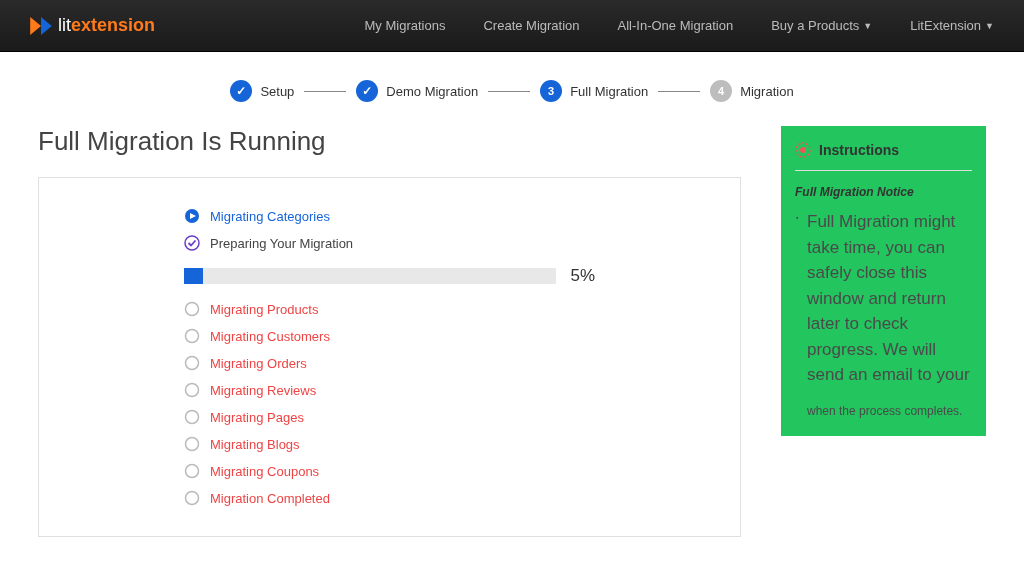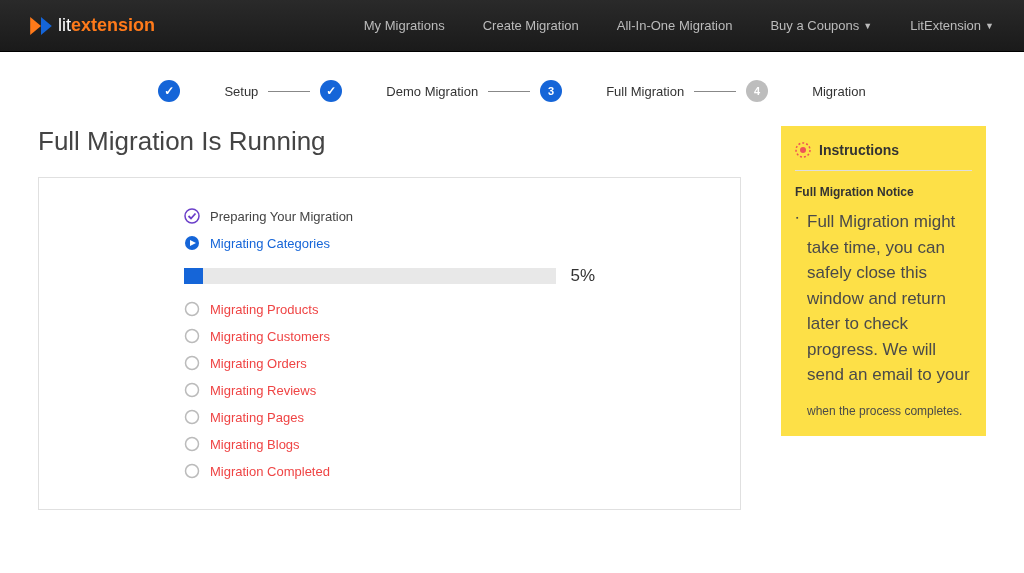--- a/index.html
+++ b/index.html
@@ -13,21 +13,21 @@
     .nav-items { display: flex; gap: 38px; margin-left: 12px; }
     .nav-item { color: #bbb; font-size: 13px; cursor: pointer; text-decoration: none; display: flex; align-items: center; gap: 4px; }
     .caret-down { font-size: 9px; }
 
     .stepper { display: flex; align-items: center; justify-content: center; gap: 10px; margin: 28px 0 24px; }
     .step { display: flex; align-items: center; gap: 8px; }
     .step-circle { width: 22px; height: 22px; border-radius: 50%; display: flex; align-items: center; justify-content: center; font-size: 11px; font-weight: bold; color: #fff; }
     .step-circle.done { background: #1565d8; }
     .step-circle.current { background: #1565d8; }
     .step-circle.pending { background: #bdbdbd; }
-    .step-label { font-size: 13px; color: #333; margin-left: 36px; }
+    .step-label { font-size: 13px; color: #333; }
     .step-connector { width: 42px; height: 1px; background: #888; }
     .check-mark { font-size: 12px; }
 
     .content { display: flex; padding: 0 38px; gap: 40px; }
     .main-col { flex: 1; }
 
     .page-title { font-size: 26px; color: #444; font-weight: 400; margin-bottom: 20px; }
 
     .panel { border: 1px solid #e0e0e0; padding: 30px 145px 30px 145px; }
 
@@ -36,25 +36,25 @@
     .mig-icon { width: 16px; height: 16px; flex-shrink: 0; display: flex; align-items: center; justify-content: center; }
     .mig-label { font-size: 13px; color: #ef4444; }
     .mig-item.done .mig-label { color: #444; }
     .mig-item.active .mig-label { color: #1565d8; }
 
     .progress-row { display: flex; align-items: center; gap: 14px; margin-top: 4px; margin-bottom: 4px; }
     .progress-bar { flex: 1; height: 16px; background: #e8e8e8; position: relative; max-width: 380px; }
     .progress-fill { height: 100%; background: #1565d8; }
     .progress-pct { font-size: 17px; color: #333; }
 
-    .sidebar { width: 205px; background: #fde047; padding: 16px 14px; align-self: flex-start; }
+    .sidebar { width: 205px; background: #22c55e; padding: 16px 14px; align-self: flex-start; }
     .instr-header { display: flex; align-items: center; gap: 8px; border-bottom: 1px solid #ddd; padding-bottom: 12px; margin-bottom: 14px; }
     .help-icon { width: 16px; height: 16px; }
     .instr-title { font-size: 14px; font-weight: bold; color: #333; }
-    .instr-subtitle { font-size: 12px; font-weight: bold; color: #333; margin-bottom: 10px; }
+    .instr-subtitle { font-size: 12px; font-weight: bold; color: #333; margin-bottom: 10px; font-style: italic; }
     .instr-list { list-style: none; padding-left: 12px; }
     .instr-list li { font-size: 17px; color: #4a4a4a; line-height: 1.5; position: relative; }
     .instr-list li::before { content: "▪"; position: absolute; left: -11px; font-size: 7px; top: 4px; }
     .instr-gap { height: 14px; }
     .instr-tail { font-size: 12px; color: #4a4a4a; padding-left: 12px; line-height: 1.5; }
   </style>
 </head>
 <body>
 
 <div class="navbar">
@@ -63,21 +63,21 @@
         <polygon points="0,0 12,10 0,20" fill="#ff7a1a"></polygon>
         <polygon points="12,0 24,10 12,20" fill="#1565d8"></polygon>
       </svg>
     <span class="logo-text"><span>lit</span><span class="orange">extension</span></span>
   </div>
   <div class="nav-items">
     <a class="nav-item">My Migrations</a>
     <a class="nav-item">Create Migration</a>
     <a class="nav-item">All-In-One Migration</a>
     <a class="nav-item">
-        <span>Buy a Coupons</span>
+        <span>Buy a Products</span>
         <span class="caret-down">▼</span>
       </a>
     <a class="nav-item">
         <span>LitExtension</span>
         <span class="caret-down">▼</span>
       </a>
   </div>
 </div>
 
 <div class="stepper">
@@ -106,38 +106,38 @@
   </div>
 </div>
 
 <div class="content">
   <div class="main-col">
     <h1 class="page-title">Full Migration Is Running</h1>
 
     <div class="panel">
       <div class="mig-list">
 
+        <div class="mig-item active">
+          <span class="mig-icon">
+            <svg viewBox="0 0 16 16" width="16" height="16">
+                <circle cx="8" cy="8" r="7" fill="#1565d8"></circle>
+                <polygon points="6,5 12,8 6,11" fill="#fff"></polygon>
+              </svg>
+          </span>
+          <span class="mig-label">Migrating Categories</span>
+        </div>
+
         <div class="mig-item done">
           <span class="mig-icon">
             <svg viewBox="0 0 16 16" width="16" height="16">
                 <circle cx="8" cy="8" r="7" fill="none" stroke="#6b3fc9" stroke-width="1.5"></circle>
                 <path d="M4.5 8 L7 10.5 L11.5 5.5" fill="none" stroke="#6b3fc9" stroke-width="1.8"></path>
               </svg>
           </span>
           <span class="mig-label">Preparing Your Migration</span>
-        </div>
-
-        <div class="mig-item active">
-          <span class="mig-icon">
-            <svg viewBox="0 0 16 16" width="16" height="16">
-                <circle cx="8" cy="8" r="7" fill="#1565d8"></circle>
-                <polygon points="6,5 12,8 6,11" fill="#fff"></polygon>
-              </svg>
-          </span>
-          <span class="mig-label">Migrating Categories</span>
         </div>
 
         <div class="progress-row">
           <div class="progress-bar">
             <div class="progress-fill" style="width:5%"></div>
           </div>
           <span class="progress-pct">5%</span>
         </div>
 
         <div class="mig-item">
@@ -180,20 +180,28 @@
             </span>
           <span class="mig-label">Migrating Pages</span>
         </div>
         <div class="mig-item">
           <span class="mig-icon">
               <svg viewBox="0 0 16 16" width="16" height="16">
                 <circle cx="8" cy="8" r="6.5" fill="none" stroke="#bbb" stroke-width="1.5"></circle>
               </svg>
             </span>
           <span class="mig-label">Migrating Blogs</span>
+        </div>
+        <div class="mig-item">
+          <span class="mig-icon">
+              <svg viewBox="0 0 16 16" width="16" height="16">
+                <circle cx="8" cy="8" r="6.5" fill="none" stroke="#bbb" stroke-width="1.5"></circle>
+              </svg>
+            </span>
+          <span class="mig-label">Migrating Coupons</span>
         </div>
         <div class="mig-item">
           <span class="mig-icon">
               <svg viewBox="0 0 16 16" width="16" height="16">
                 <circle cx="8" cy="8" r="6.5" fill="none" stroke="#bbb" stroke-width="1.5"></circle>
               </svg>
             </span>
           <span class="mig-label">Migration Completed</span>
         </div>
 

